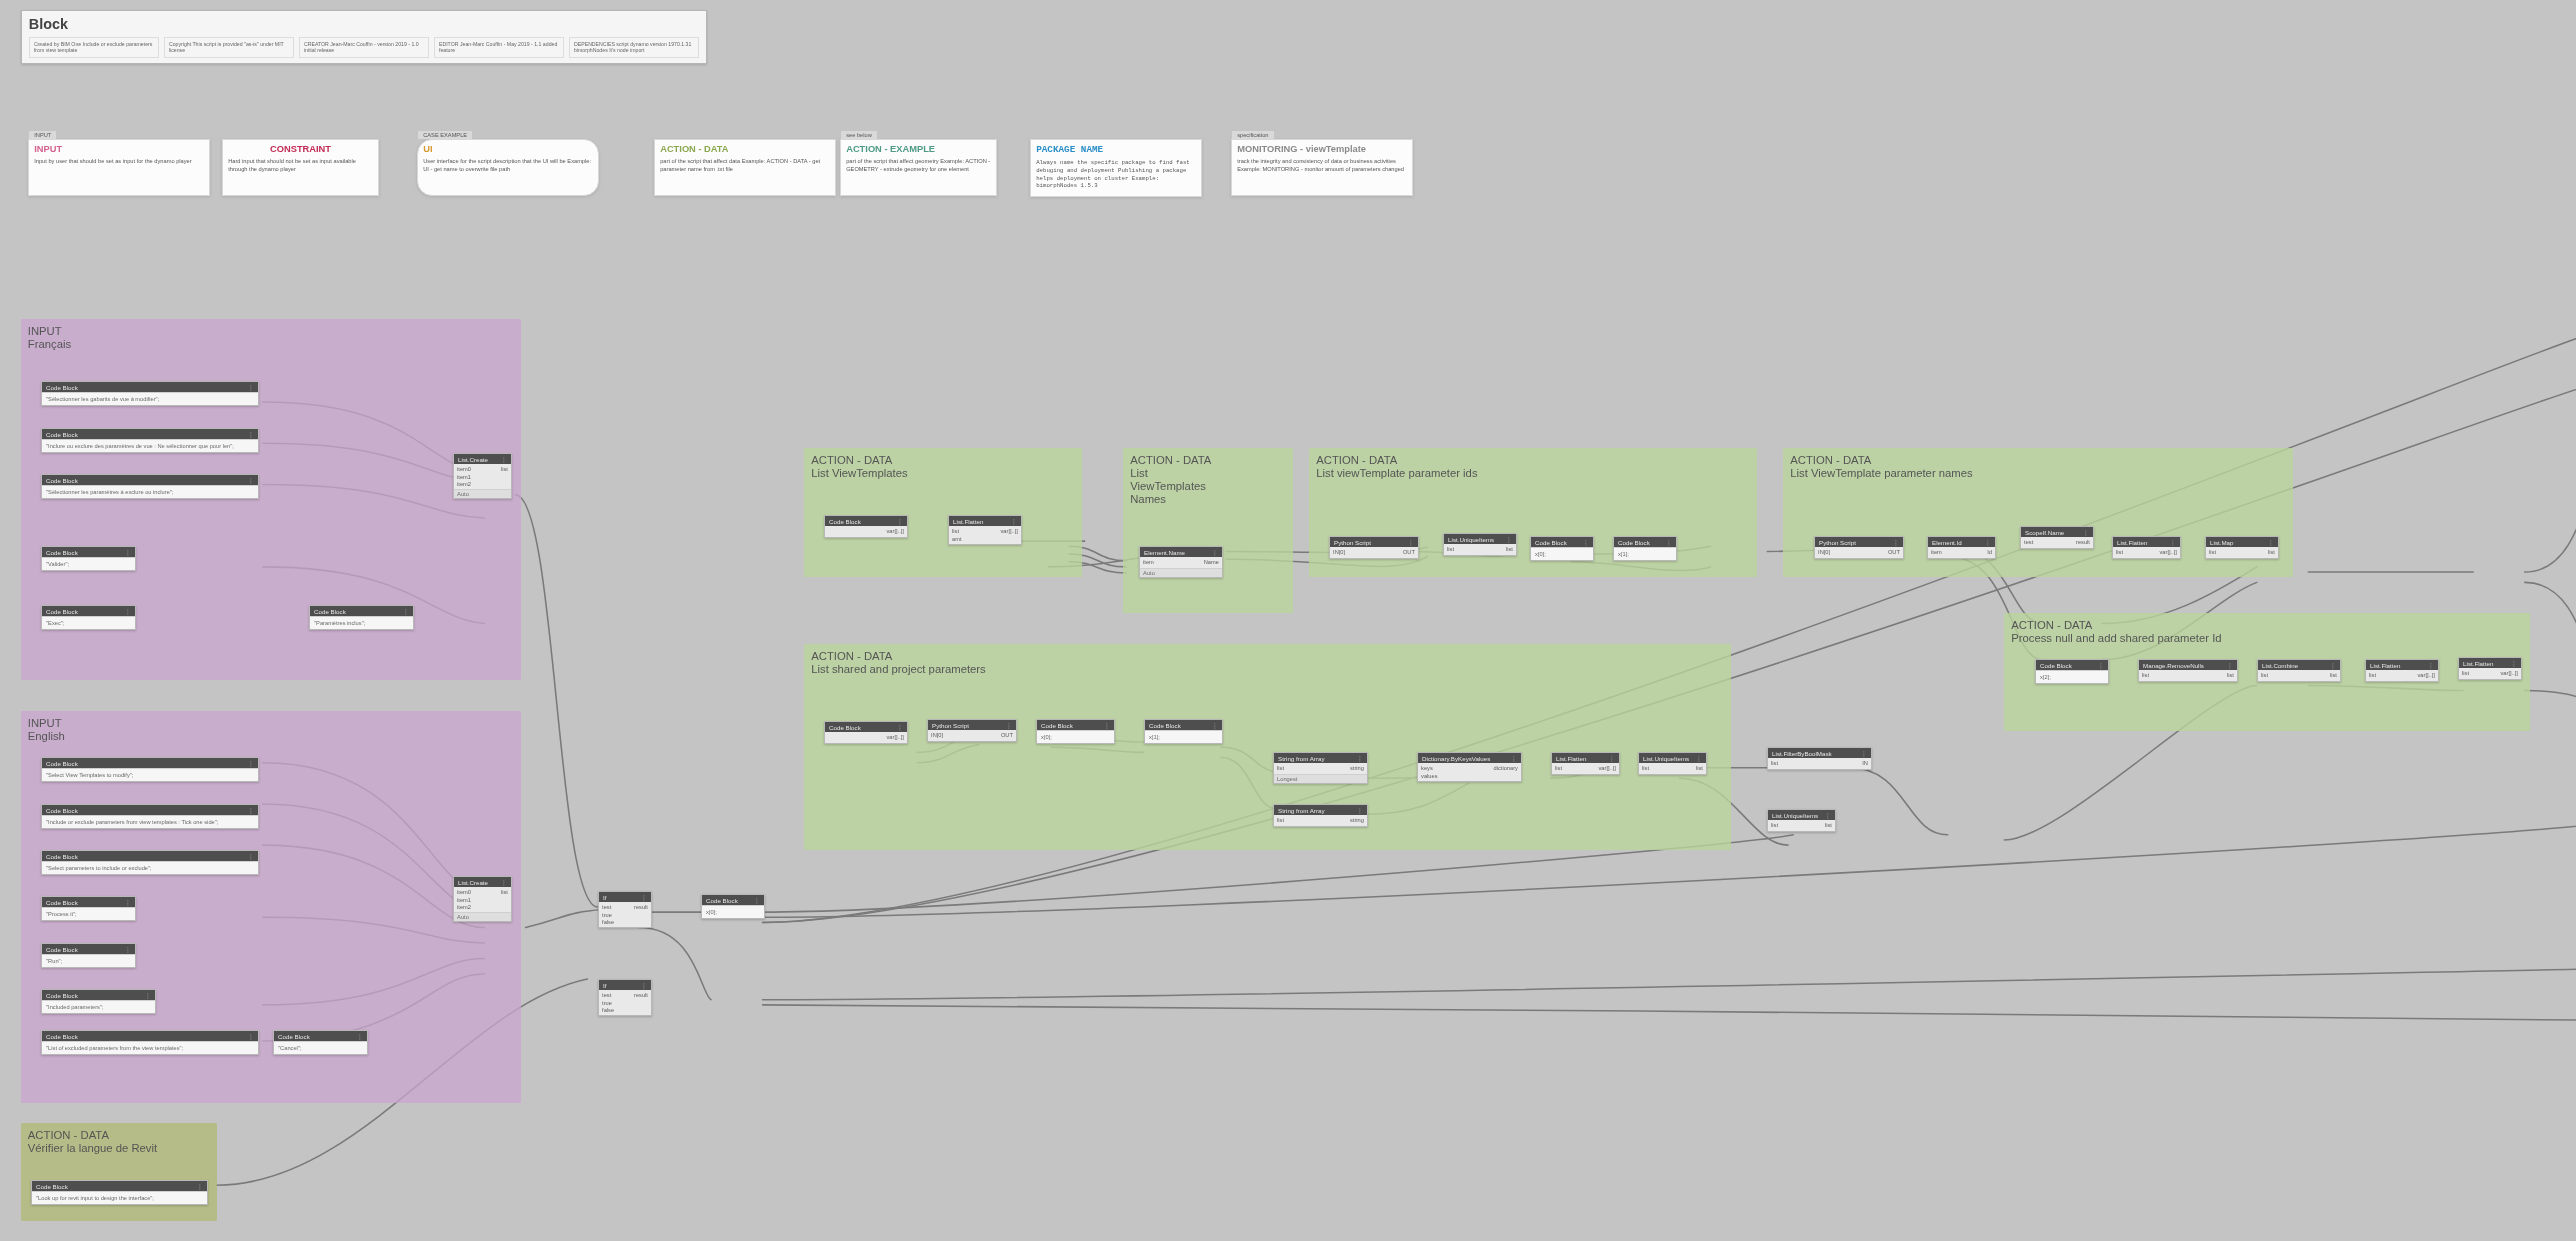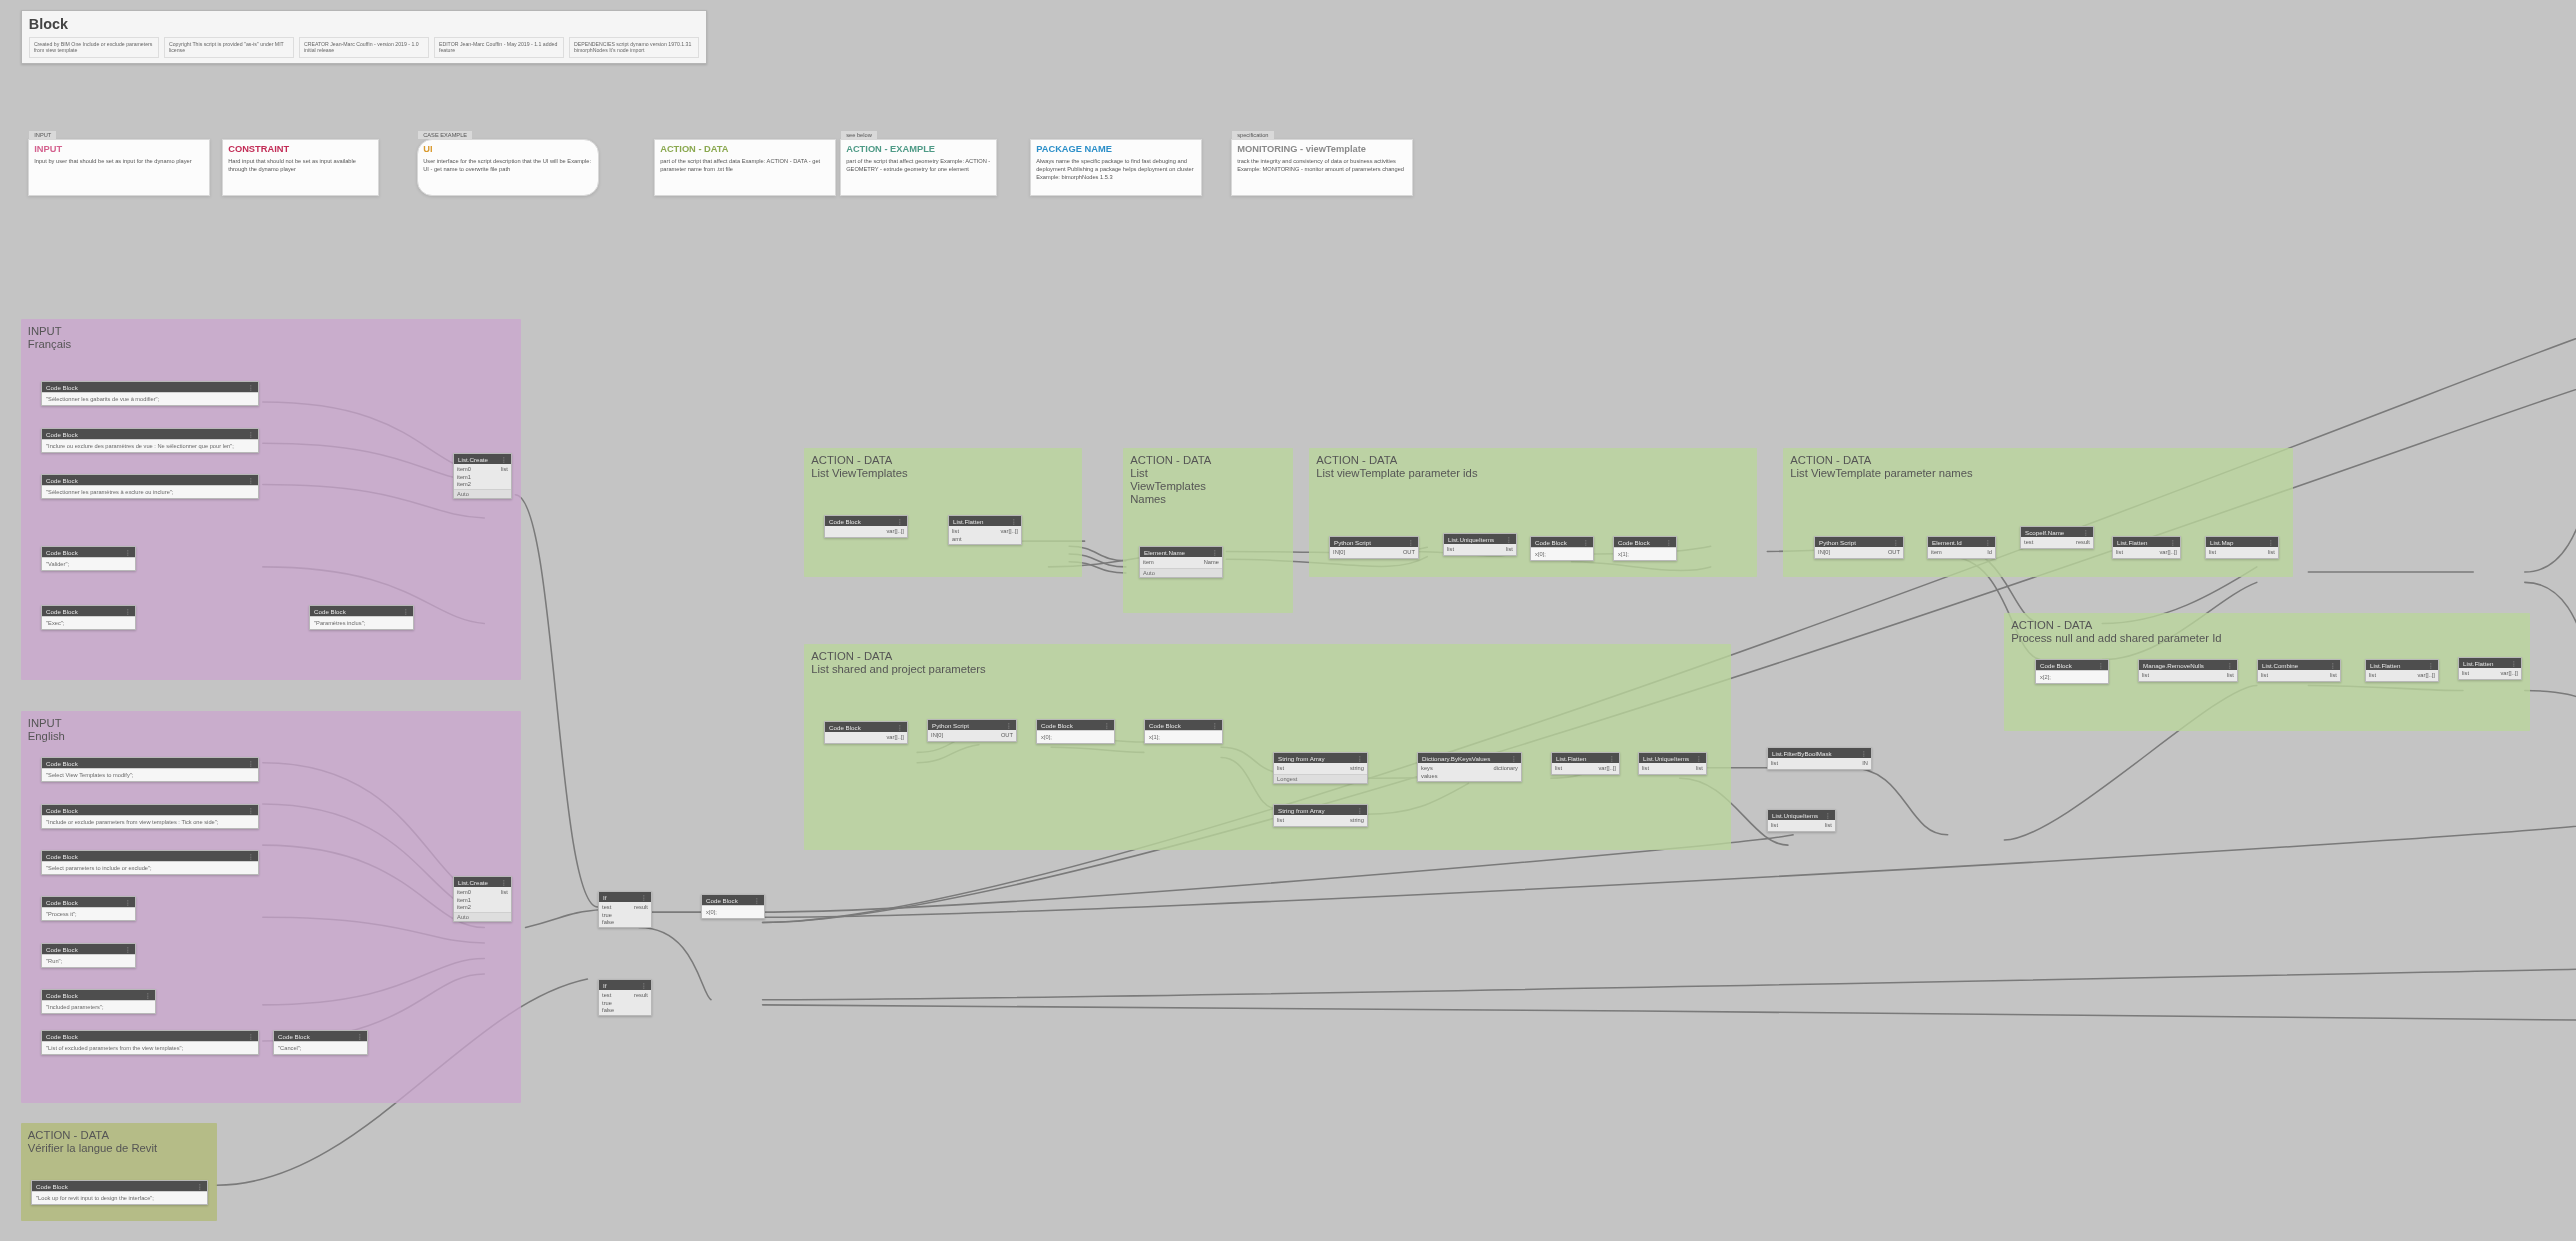--- a/index.html
+++ b/index.html
@@ -257,21 +257,21 @@
 It's node import</div>
   </div>
 </div>
 
 <div class="tabcard" style="left:28px;  top:139px;">
   <div class="tab">INPUT</div>
   <div class="head" style="color:#d4618e;">INPUT</div>
   <div class="body">Input by user that should be set as input for the dynamo player</div>
 </div>
 <div class="tabcard" style="left:222px; top:139px; width:155px;">
-  <div class="head" style="color:#c22b55;">CONSTRAINT</div>
+  <div class="head" style="color:#c22b55;text-align:center;">CONSTRAINT</div>
   <div class="body">Hard input that should not be set as input available through the dynamo player</div>
 </div>
 <div class="tabcard" style="left:417px; top:139px;border-radius:15px;">
   <div class="tab">CASE EXAMPLE</div>
   <div class="head" style="color:#d99a2e;">UI</div>
   <div class="body">User interface for the script description that the UI will be
 
 Example:
 UI - get name to overwrite file path</div>
 </div>
@@ -283,21 +283,21 @@
 ACTION - DATA - get parameter name from .txt file</div>
 </div>
 <div class="tabcard" style="left:840px;top:139px; width:155px;">
   <div class="tab">see below</div>
   <div class="head" style="color:#4e9a86;">ACTION - EXAMPLE</div>
   <div class="body">part of the script that affect geometry
 
 Example:
 ACTION - GEOMETRY - extrude geometry for one element</div>
 </div>
-<div class="tabcard" style="left:1030px;top:139px; width:170px;">
+<div class="tabcard" style="left:1030px;top:139px; width:170px;font-family:Liberation Mono, monospace;">
   <div class="head" style="color:#2a8ec8;">PACKAGE NAME</div>
   <div class="body">Always name the specific package to find fast debuging and deployment
 
 Publishing a package helps deployment on cluster
 
 Example:
 bimorphNodes 1.5.3</div>
 </div>
 <div class="tabcard" style="left:1231px;top:139px;">
   <div class="tab">specification</div>

